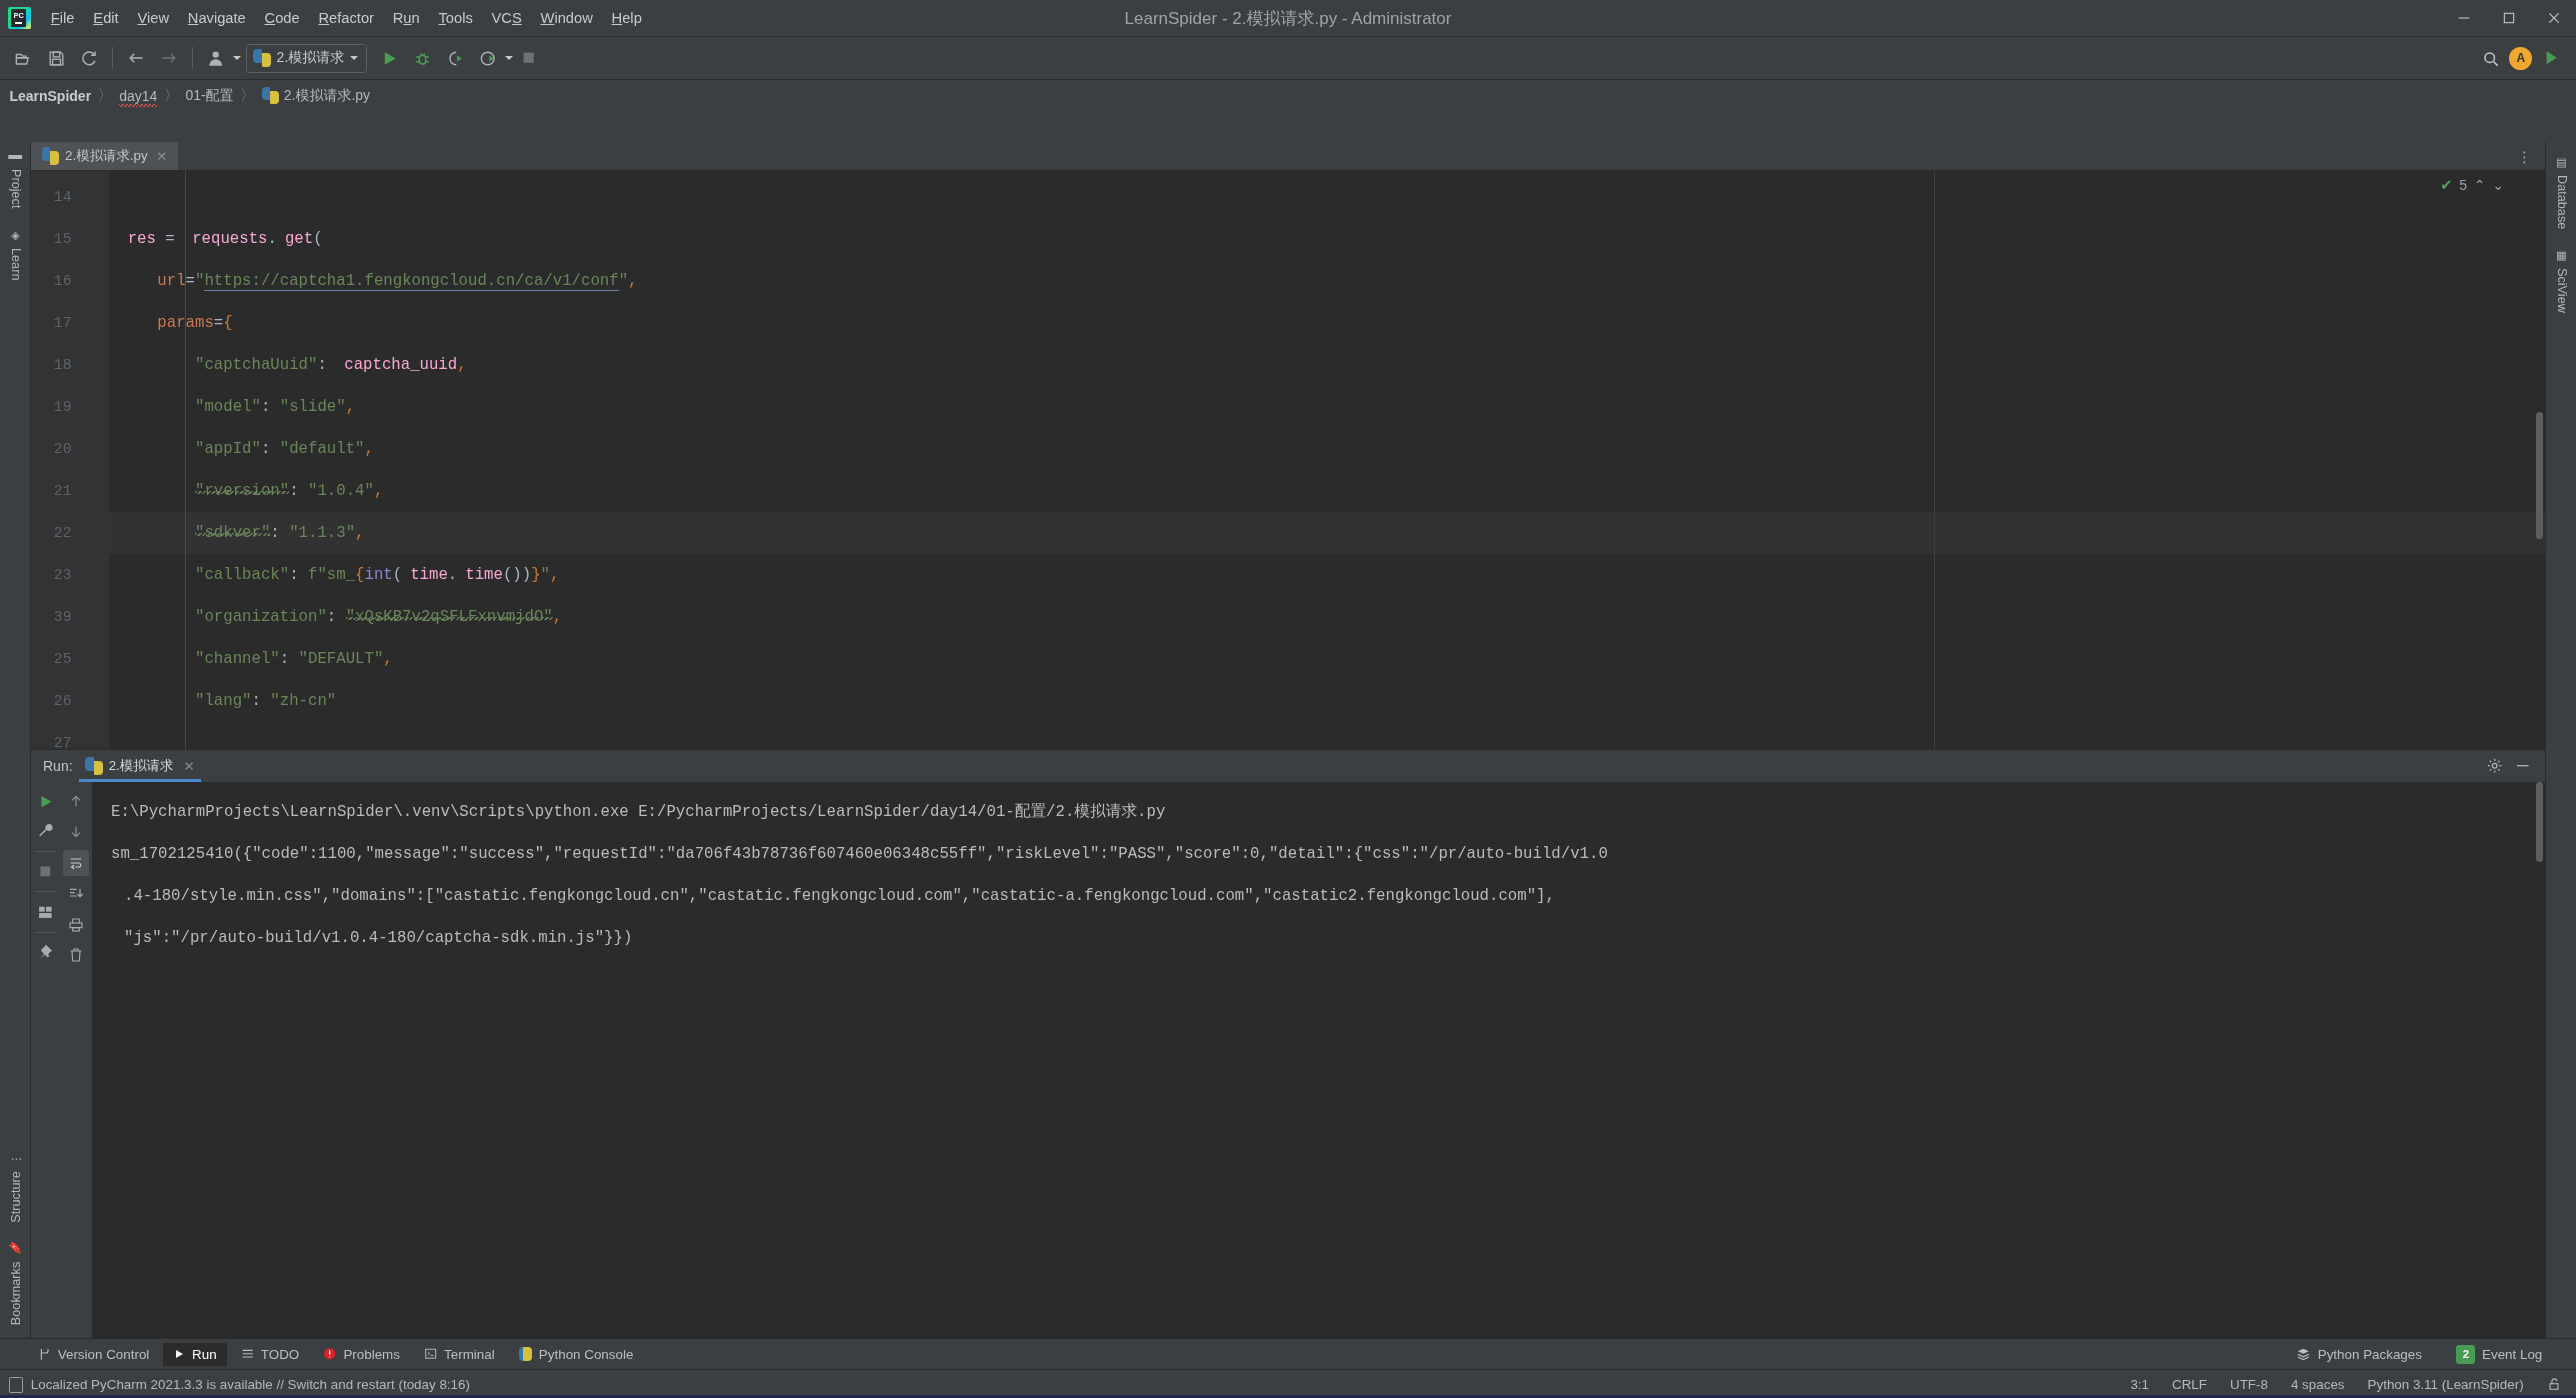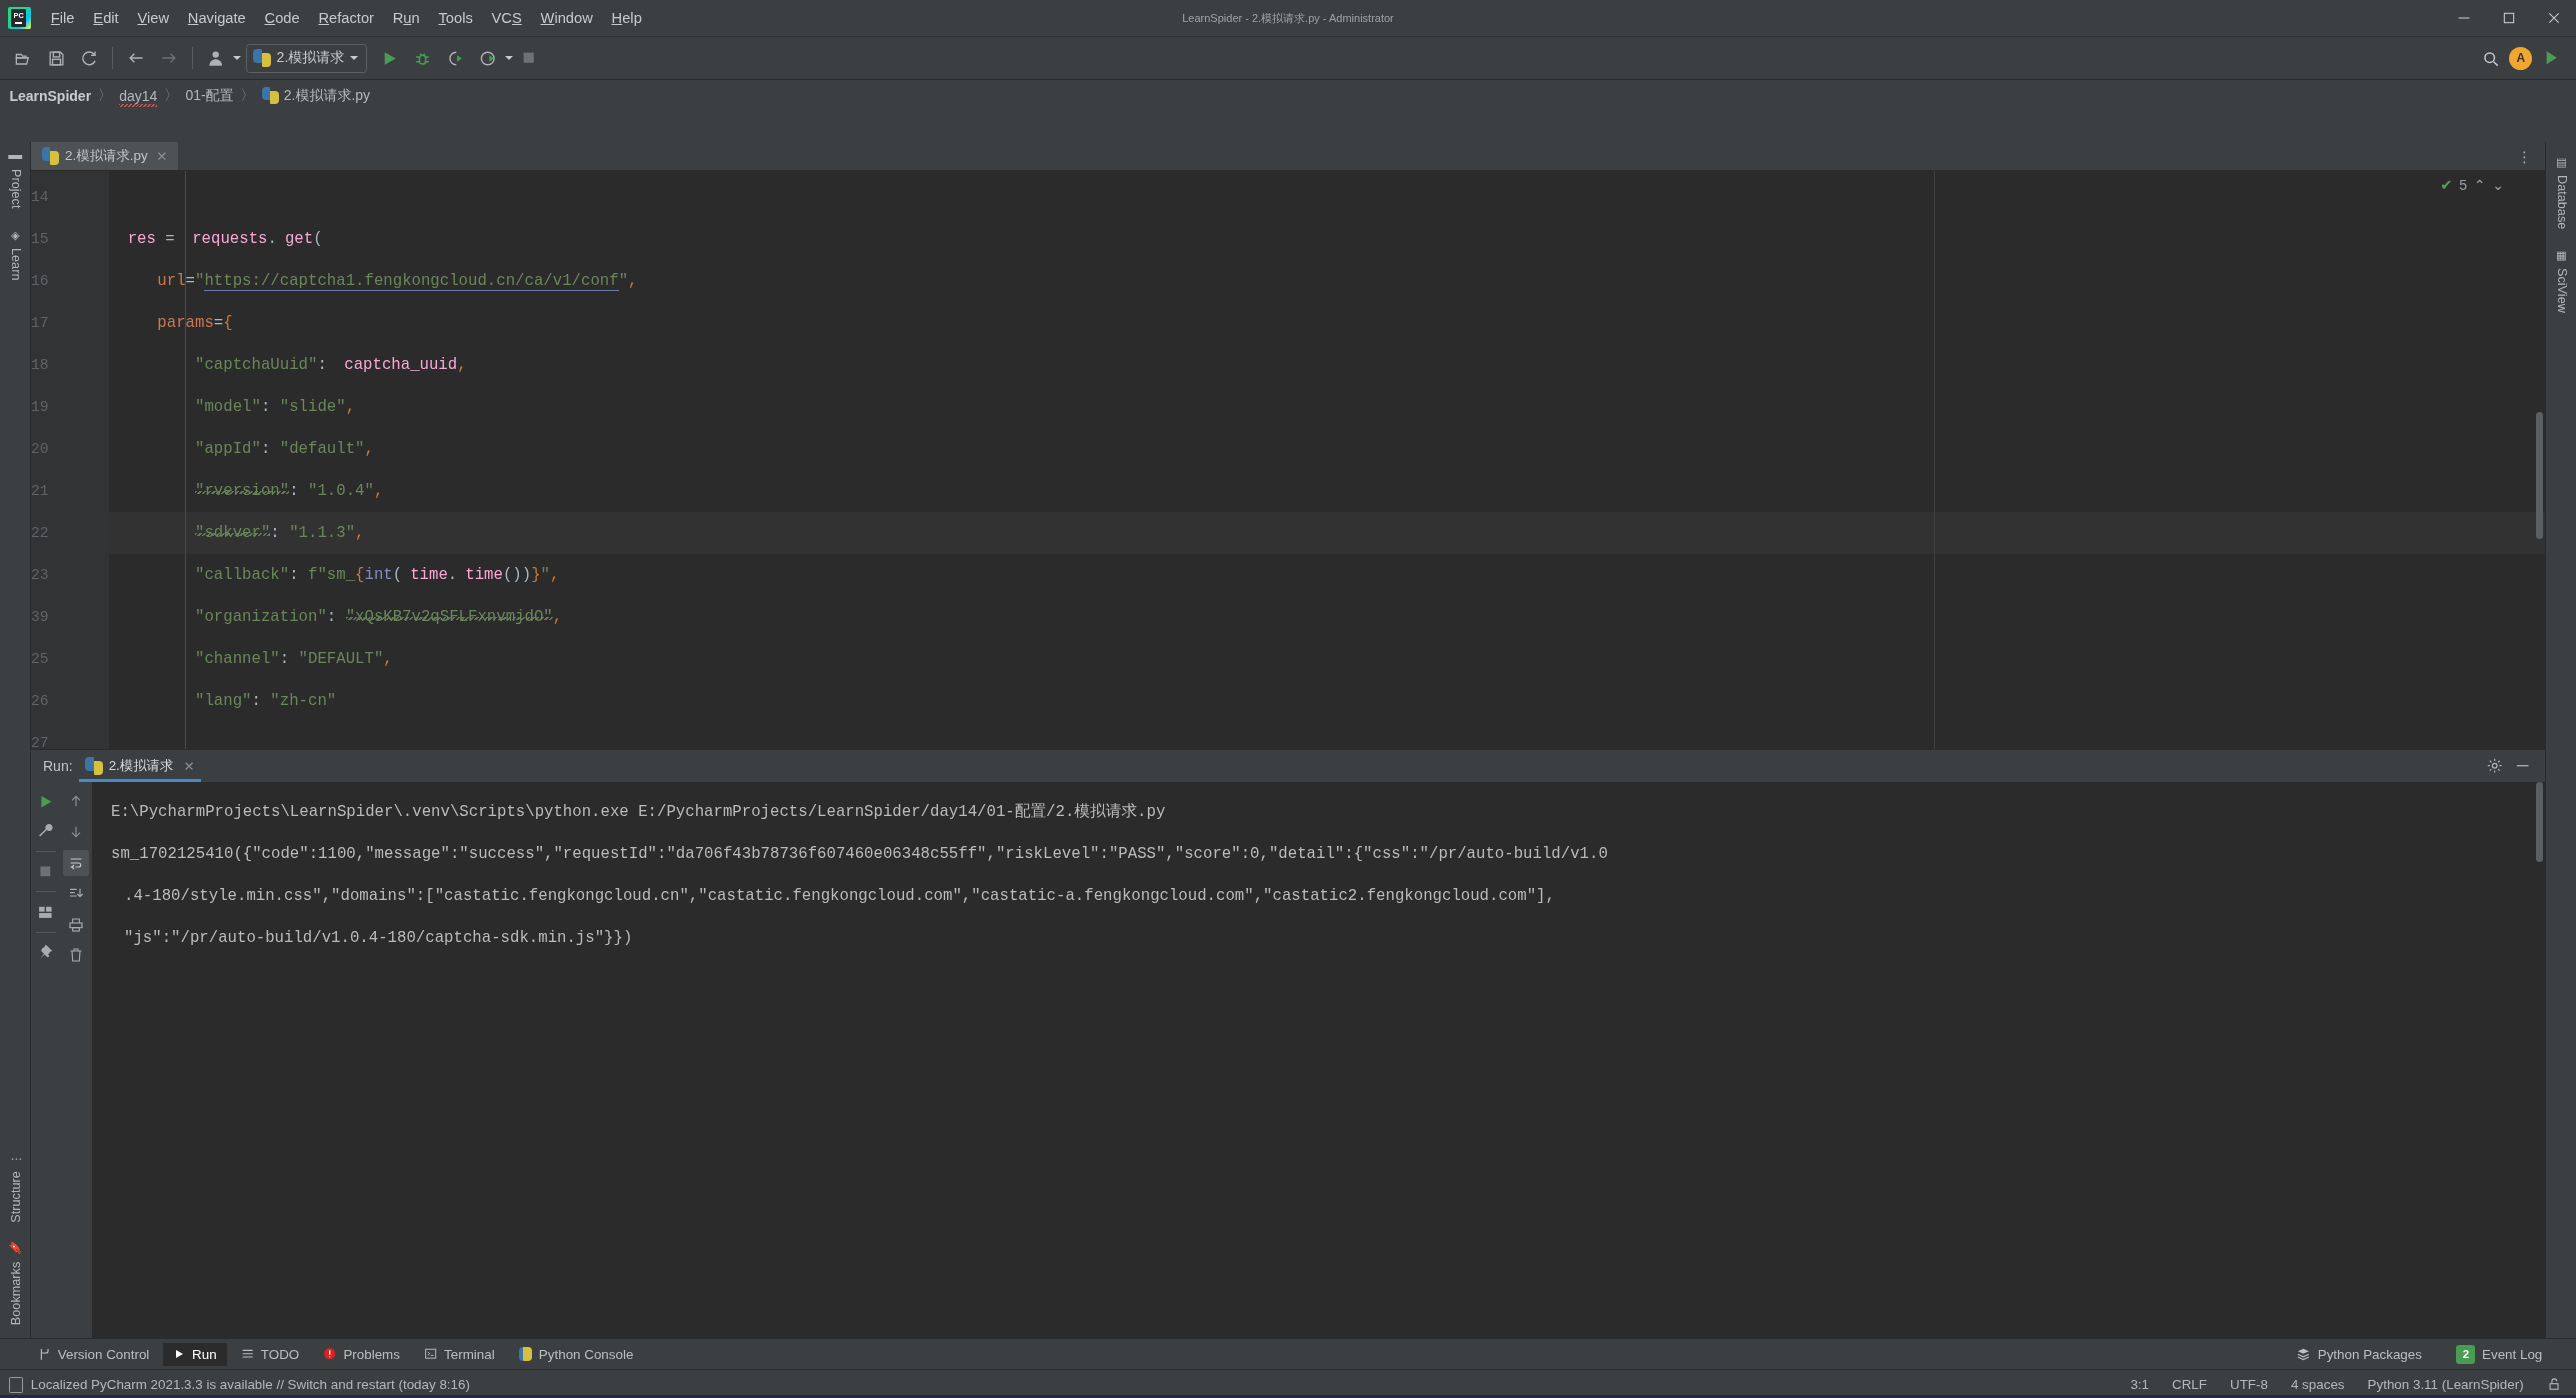--- a/index.html
+++ b/index.html
@@ -40,21 +40,21 @@
   .menubar { display: flex; align-items: center; gap: 0px; }
   .menuitem {
     font-size: 14.7px; color: #c8cbcd; padding: 4px 9.4px;
     white-space: nowrap; cursor: default;
   }
   .menuitem .mn { text-decoration: underline; }
 
   .win-title {
     position: absolute; left: 0; right: 0; top: 0; height: 37px;
     display: flex; align-items: center; justify-content: center;
-    font-size: 11px; color: #9fa3a6; pointer-events: none;
+    font-size: 17px; color: #9fa3a6; pointer-events: none;
   }
   .win-ctrls {
     margin-left: auto; display: flex; align-items: center; height: 37px;
     position: relative; z-index: 5;
   }
   .wbtn {
     width: 45px; height: 37px; display: flex; align-items: center; justify-content: center;
     color: #c8cbcd; font-size: 13.4px;
   }
   .wbtn svg { display:block; }
@@ -153,21 +153,21 @@
   }
 
   
   .editorwrap { flex: 1; display: flex; background: #2b2b2b; position: relative; min-height: 0; overflow: hidden; }
   .gutter {
     width: 78px; background: #313335; flex: none; position: relative;
     font-family: "Liberation Mono", monospace; font-size: 14.7px; color: #606366;
     padding-top: 5.4px;
   }
   .gline {
-    height: 42px; line-height: 42px; text-align: left; padding-right: 14.7px;
+    height: 42px; line-height: 42px; text-align: center; padding-right: 14.7px;
     position: relative;
   }
   .fold {
     position: absolute; right: -12px; top: 14.7px; width: 13.4px; height: 13.4px;
     color: #8d9194;
   }
   .codearea {
     flex: 1; position: relative; background: #2b2b2b; padding-top: 5.4px;
     font-family: "Liberation Mono", monospace; font-size: 15.7px;
     overflow: hidden;

